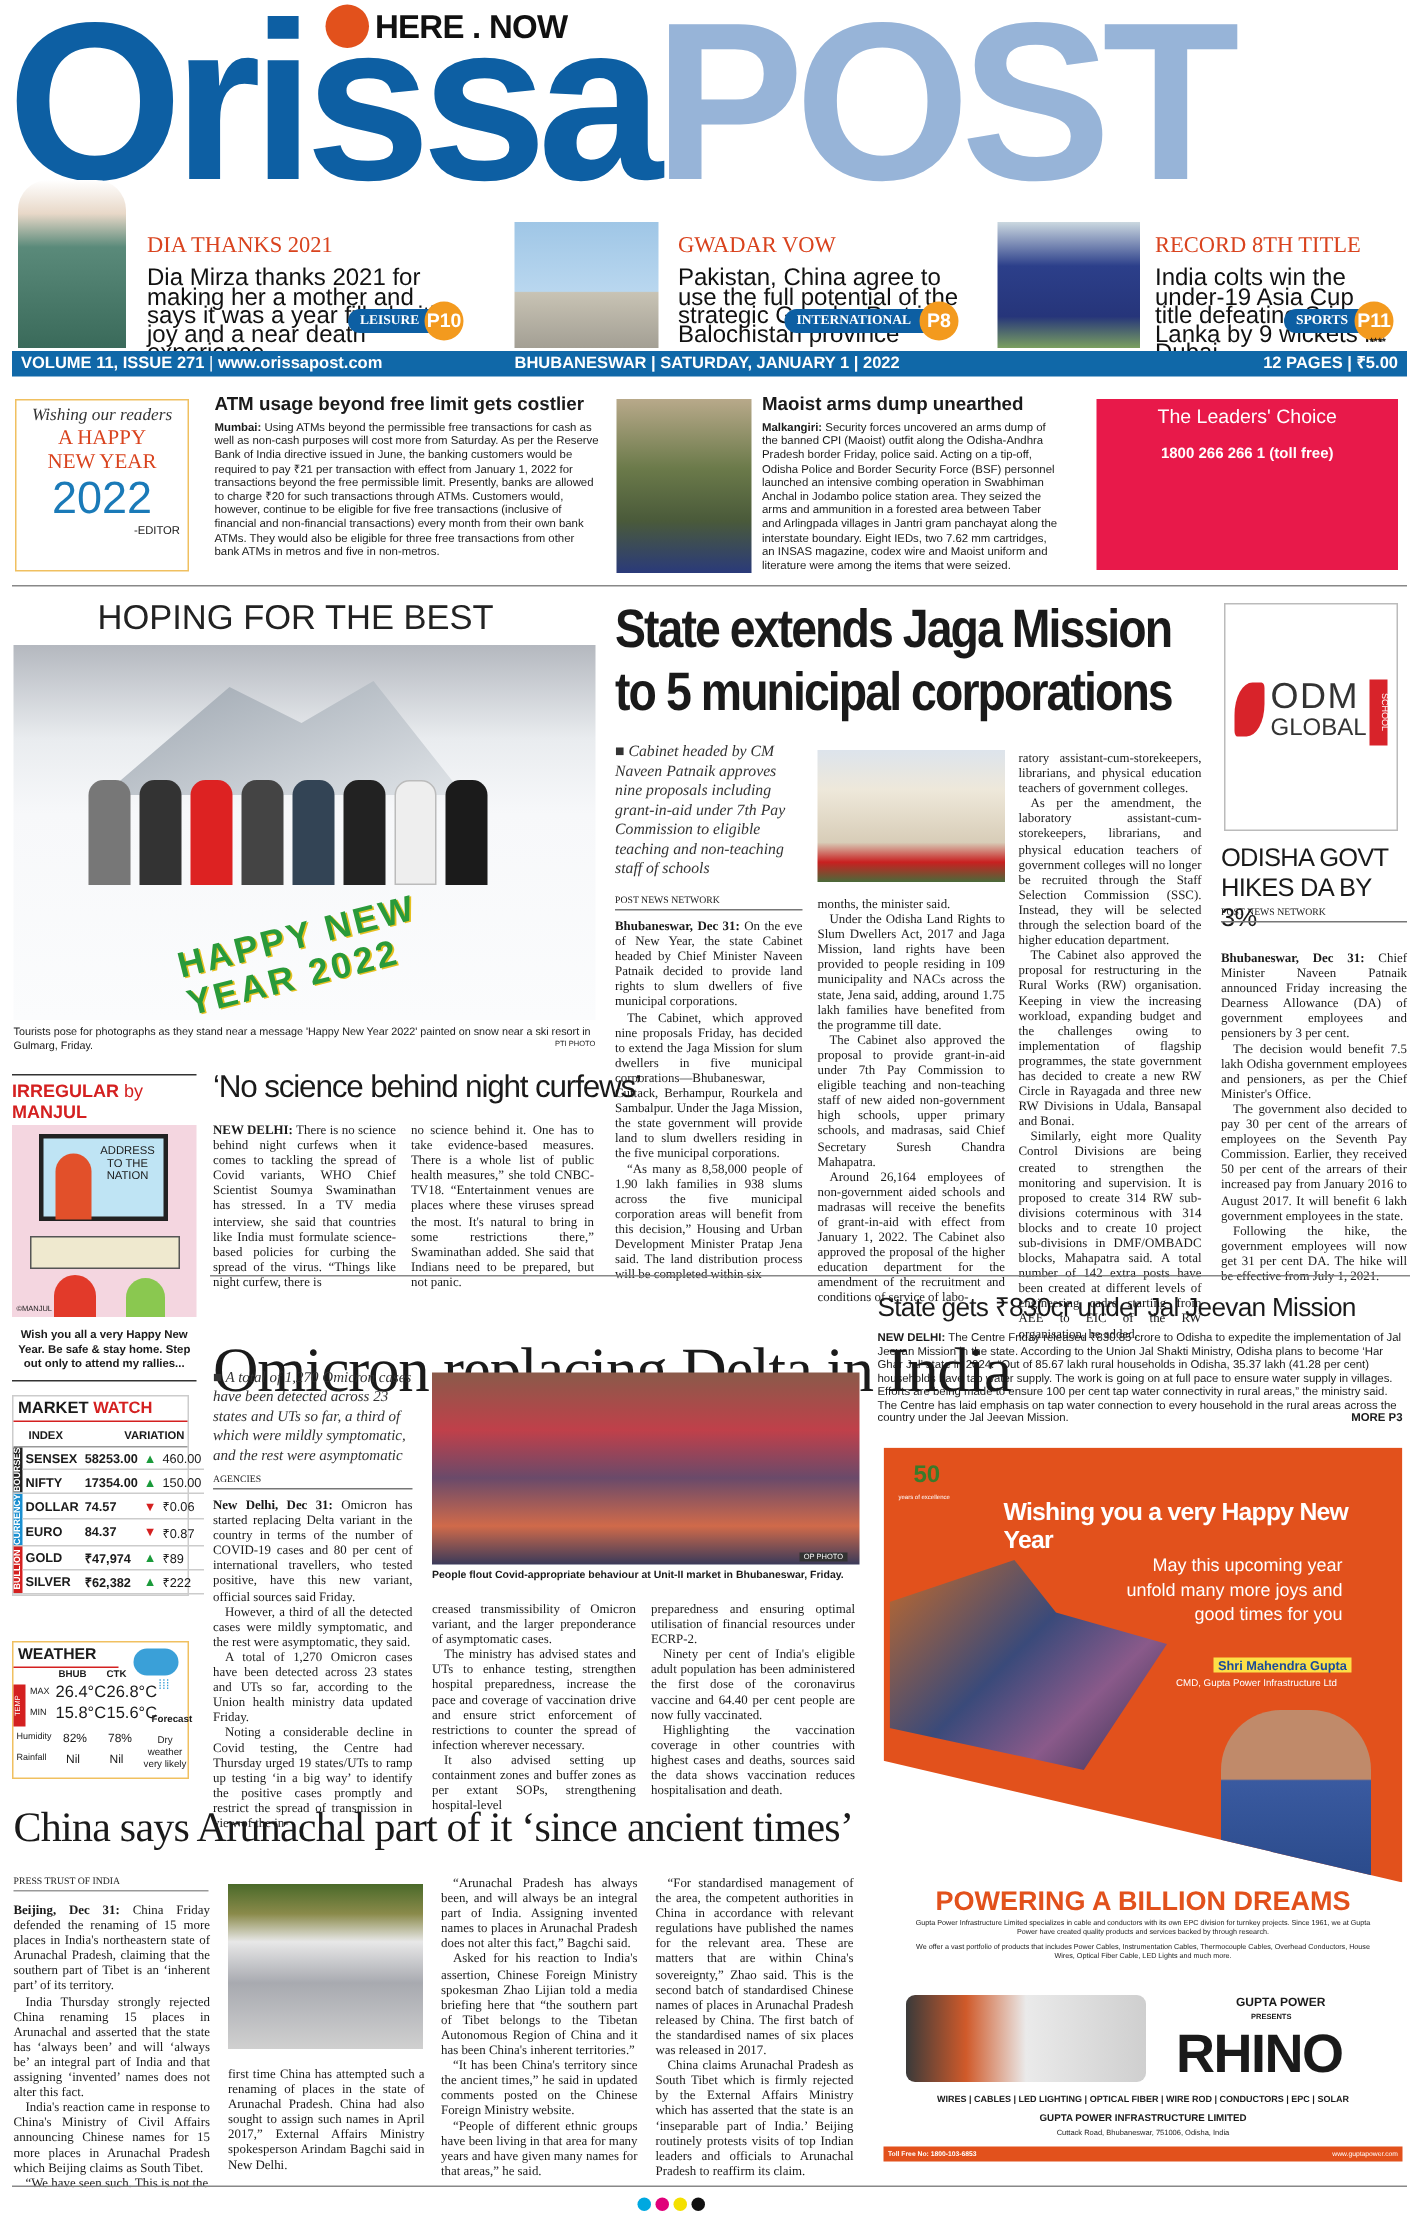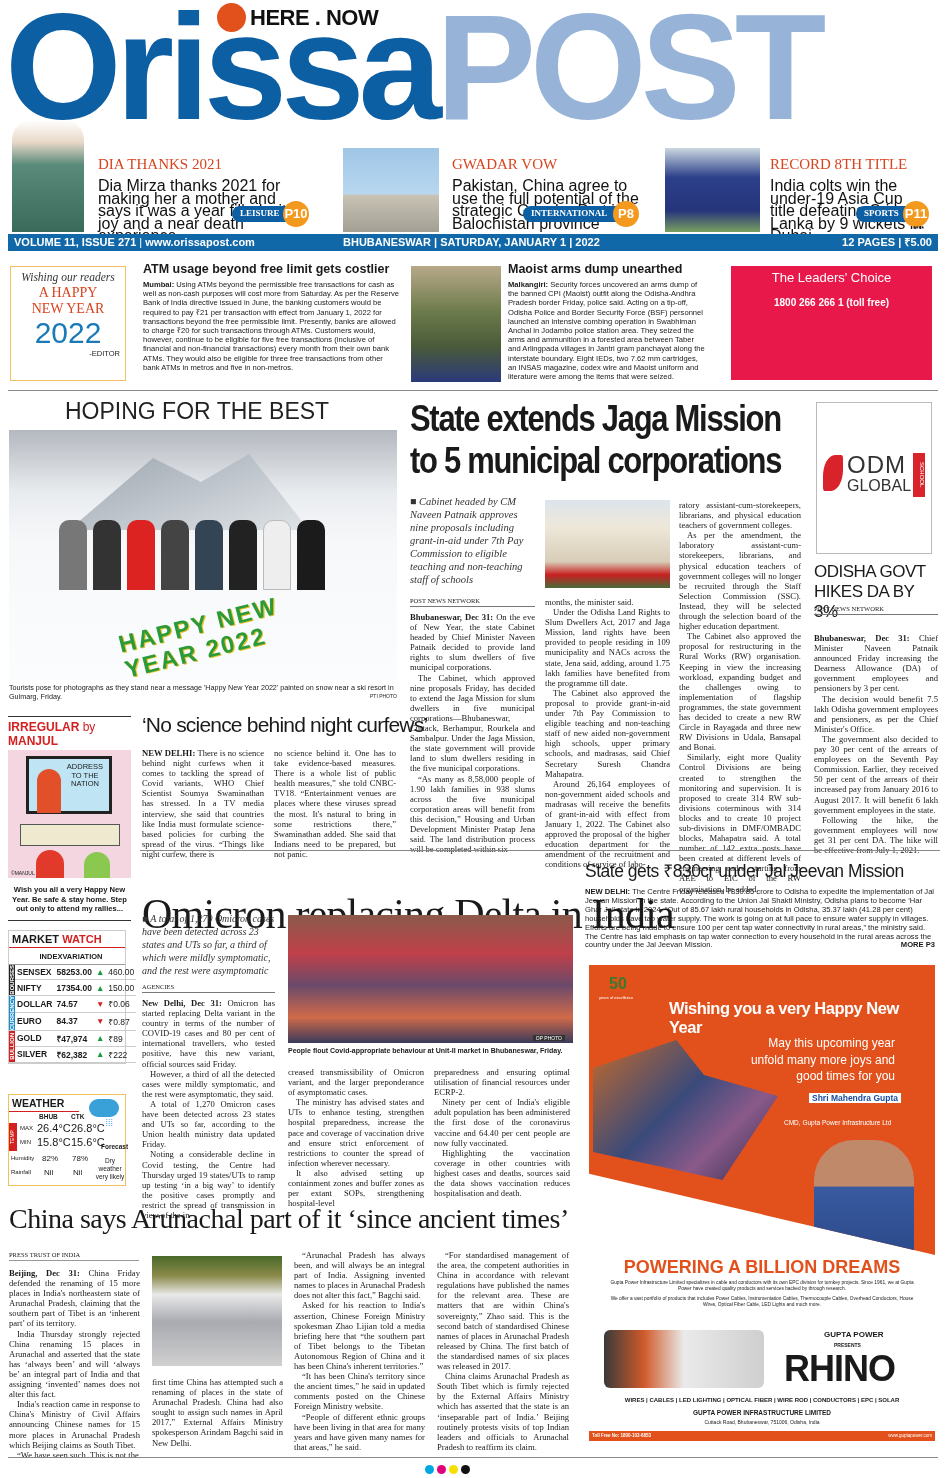--- a/index.html
+++ b/index.html
@@ -164,21 +164,21 @@
     <div style="position:absolute;left:76px;top:102px;width:26px;height:28px;background:#8ac850;border-radius:13px 13px 0 0"></div>
     <div class="sans" style="position:absolute;left:3px;bottom:2px;font-size:5px">©MANJUL</div>
   </div>
   <div class="sans" style="font-size:7.6px;line-height:9.5px;font-weight:bold;text-align:center;margin-top:7px;padding-bottom:6px;border-bottom:1.5px solid #333">Wish you all a very Happy New Year. Be safe &amp; stay home. Step out only to attend my rallies...</div>
 </div>
 
 <div class="abs" style="left:8px;top:930px;width:118px;border:1px solid #ccc">
   <div class="sans" style="font-size:11px;font-weight:bold;padding:2px 3px;border-bottom:1px solid #d42020">
     <span>MARKET</span> <span style="color:#d42020;font-weight:bold">WATCH</span>
   </div>
-  <div class="sans" style="display:flex;justify-content:center;font-size:7.5px;font-weight:bold;padding:4px 2px 3px 10px;border-bottom:1px solid #999">
+  <div class="sans" style="display:flex;justify-content:space-between;font-size:7.5px;font-weight:bold;padding:4px 2px 3px 10px;border-bottom:1px solid #999">
     <span>INDEX</span>
       <span>VARIATION</span>
   </div>
   <table class="mw" style="width:100%;border-collapse:collapse">
     <tbody>
         <tr>
           <td rowspan="2" style="background:#222;width:9px;padding:0">
             <div style="writing-mode:vertical-rl;transform:rotate(180deg);color:#fff;font-size:6px;text-align:center">BOURSES</div>
           </td>
           <td>SENSEX</td>
@@ -290,21 +290,21 @@
   <b>NEW DELHI:</b> <span>The Centre Friday released ₹830.85 crore to Odisha to expedite the implementation of Jal Jeevan Mission in the state. According to the Union Jal Shakti Ministry, Odisha plans to become ‘Har Ghar Jal’ state in 2024. “Out of 85.67 lakh rural households in Odisha, 35.37 lakh (41.28 per cent) households have tap water supply. The work is going on at full pace to ensure water supply in villages. Efforts are being made to ensure 100 per cent tap water connectivity in rural areas,” the ministry said. The Centre has laid emphasis on tap water connection to every household in the rural areas across the country under the Jal Jeevan Mission.</span>
   <span style="float:right;font-weight:bold">MORE P3</span>
 </div>
 
 <div class="abs" style="left:589px;top:965px;width:346px;height:492px;background:#fff">
   <div style="position:relative;height:290px;background:#e2511c;clip-path:polygon(0 0,100% 0,100% 100%,0 72%);overflow:hidden">
     <div class="sans" style="position:absolute;left:20px;top:10px;color:#3a7a2a;font-weight:bold;font-size:16px"><span>50</span></div>
     <div class="sans" style="position:absolute;left:10px;top:30px;color:#fff;font-size:4px">years of excellence</div>
     <div class="sans" style="position:absolute;right:40px;top:70px;width:150px;text-align:right;color:#fff;font-size:12px;line-height:16.5px">May this upcoming year unfold many more joys and good times for you</div>
     <div class="sans" style="position:absolute;left:80px;top:34px;color:#fff;font-weight:bold;font-size:16.5px;letter-spacing:-0.5px">Wishing you a very Happy New Year</div>
-    <div class="sans" style="position:absolute;left:220px;top:128px;background:#ffffff;color:#1a4a9a;font-weight:bold;font-size:8.5px;padding:0 3px">Shri Mahendra Gupta</div>
+    <div class="sans" style="position:absolute;left:220px;top:140px;background:#fde047;color:#1a4a9a;font-weight:bold;font-size:8.5px;padding:0 3px">Shri Mahendra Gupta</div>
     <div class="sans" style="position:absolute;left:195px;top:154px;color:#fff;font-size:6.5px">CMD, Gupta Power Infrastructure Ltd</div>
     <div style="position:absolute;left:4px;top:75px;width:185px;height:140px;background:linear-gradient(135deg,#c46a2a,#3a4a7a 45%,#8a5a8a 70%,#2a2a4a);clip-path:polygon(0 20%,45% 0,60% 25%,100% 40%,70% 100%,0 80%)"></div>
     <div style="position:absolute;left:225px;top:175px;width:100px;height:115px;background:linear-gradient(180deg,#c08a6a 0%,#c08a6a 40%,#3a5aa0 41%,#2a4a8a 100%);border-radius:40px 40px 0 0"></div>
   </div>
   <div class="sans" style="text-align:center;color:#e2511c;font-weight:bold;font-size:18px;margin-top:2px">POWERING A BILLION DREAMS</div>
   <div class="sans" style="text-align:center;font-size:4.8px;line-height:6px;padding:2px 20px">Gupta Power Infrastructure Limited specializes in cable and conductors with its own EPC division for turnkey projects. Since 1961, we at Gupta Power have created quality products and services backed by through research.</div>
   <div class="sans" style="text-align:center;font-size:4.8px;line-height:6px;padding:2px 20px">We offer a vast portfolio of products that includes Power Cables, Instrumentation Cables, Thermocouple Cables, Overhead Conductors, House Wires, Optical Fiber Cable, LED Lights and much more.</div>
   <div style="position:absolute;left:15px;top:365px;width:160px;height:58px;background:linear-gradient(90deg,#3a3a3a,#d05a2a 25%,#eaeaea 50%,#cfcfcf 100%);border-radius:6px"></div>
   <div class="sans" style="position:absolute;left:235px;top:365px;font-weight:bold;font-size:8px">GUPTA POWER</div>
   <div class="sans" style="position:absolute;left:245px;top:377px;font-size:5px;font-weight:bold">PRESENTS</div>

